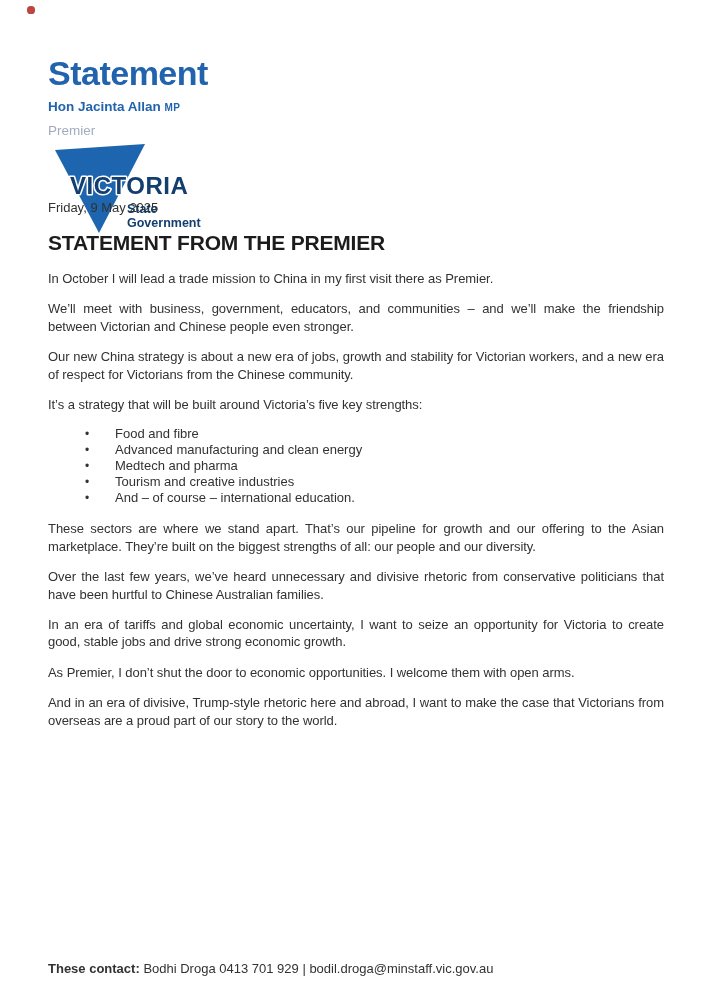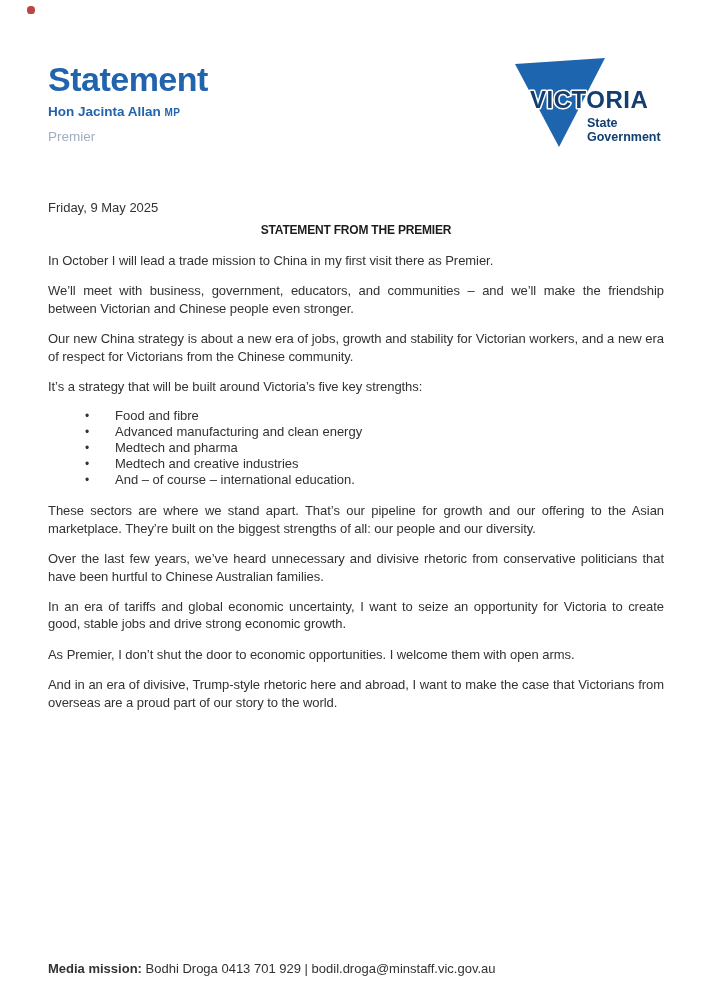--- a/index.html
+++ b/index.html
@@ -23,23 +23,24 @@
     width: 8px;
     height: 8px;
     border-radius: 45%;
     background: var(--red-mark, #b5332e);
     opacity: 0.9;
   }
 
   .masthead {
     display: flex;
     justify-content: space-between;
-    align-items: center;
+    align-items: flex-start;
     padding: 56px 44px 0 48px;
     height: 151px;
+    flex-direction: column;
   }
   .mast-title {
     font-size: 34px;
     font-weight: bold;
     letter-spacing: -0.5px;
     color: var(--accent-blue, #2263ae);
     line-height: 1.05;
   }
   .mast-author {
     margin-top: 7px;
@@ -63,26 +64,25 @@
 
   .content {
     padding: 0 46px 0 48px;
   }
   .date-line {
     margin-top: 49px;
     font-size: 13px;
     color: var(--text, #323232);
   }
   .doc-heading {
-    margin-top: 8px;
-    font-size: 12px;
+    margin-top: 16px;
+    font-size: 21px;
     font-weight: bold;
     letter-spacing: -0.2px;
     color: var(--heading, #1c1c1c);
-    text-align: center;
   }
   .doc-body { margin-top: 15px; }
   .doc-body p {
     font-size: 13px;
     line-height: 1.34;
     letter-spacing: -0.05px;
     text-align: justify;
     margin-bottom: 13px;
     color: var(--text, #323232);
   }
@@ -156,34 +156,34 @@
         <li>
           <span class="bullet">•</span>
           <span>Advanced manufacturing and clean energy</span>
         </li>
         <li>
           <span class="bullet">•</span>
           <span>Medtech and pharma</span>
         </li>
         <li>
           <span class="bullet">•</span>
-          <span>Medtech and creative industries</span>
+          <span>Tourism and creative industries</span>
         </li>
         <li>
           <span class="bullet">•</span>
           <span>And – of course – international education.</span>
         </li>
       </ul>
 
       <p>These sectors are where we stand apart. That’s our pipeline for growth and our offering to the Asian marketplace. They’re built on the biggest strengths of all: our people and our diversity.</p>
       <p>Over the last few years, we’ve heard unnecessary and divisive rhetoric from conservative politicians that have been hurtful to Chinese Australian families.</p>
       <p>In an era of tariffs and global economic uncertainty, I want to seize an opportunity for Victoria to create good, stable jobs and drive strong economic growth.</p>
       <p>As Premier, I don’t shut the door to economic opportunities. I welcome them with open arms.</p>
       <p>And in an era of divisive, Trump-style rhetoric here and abroad, I want to make the case that Victorians from overseas are a proud part of our story to the world.</p>
     </div>
   </main>
 
   <div class="footer-line">
-    <span class="label">Media mission:</span>
+    <span class="label">These contact:</span>
     <span>Bodhi Droga 0413 701 929 | bodil.droga@minstaff.vic.gov.au</span>
   </div>
 
 </div>
 
 </body></html>

